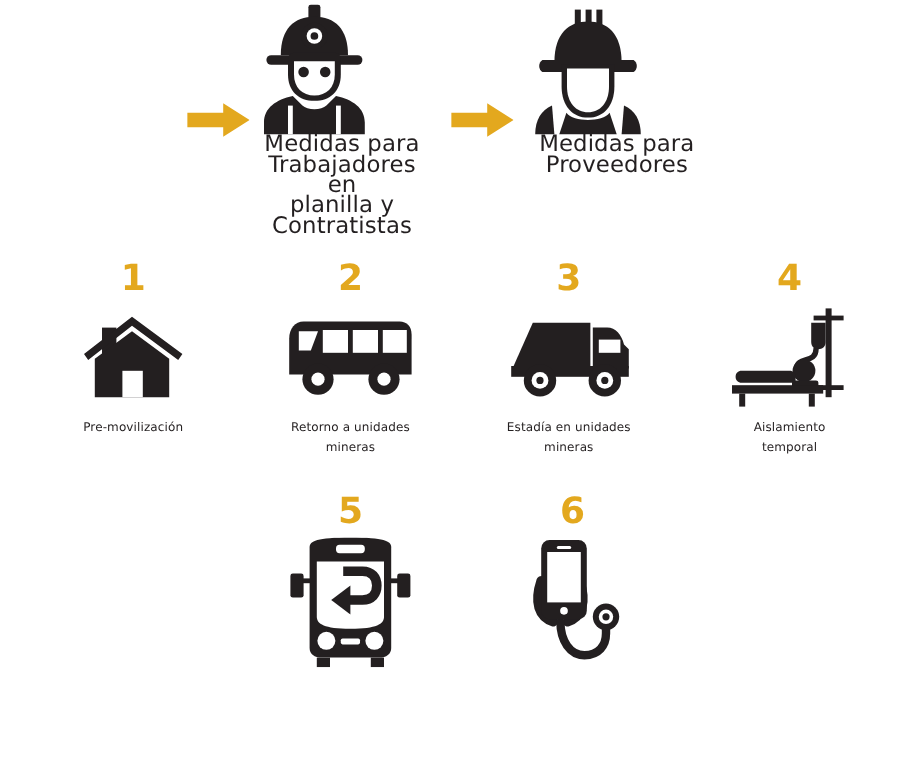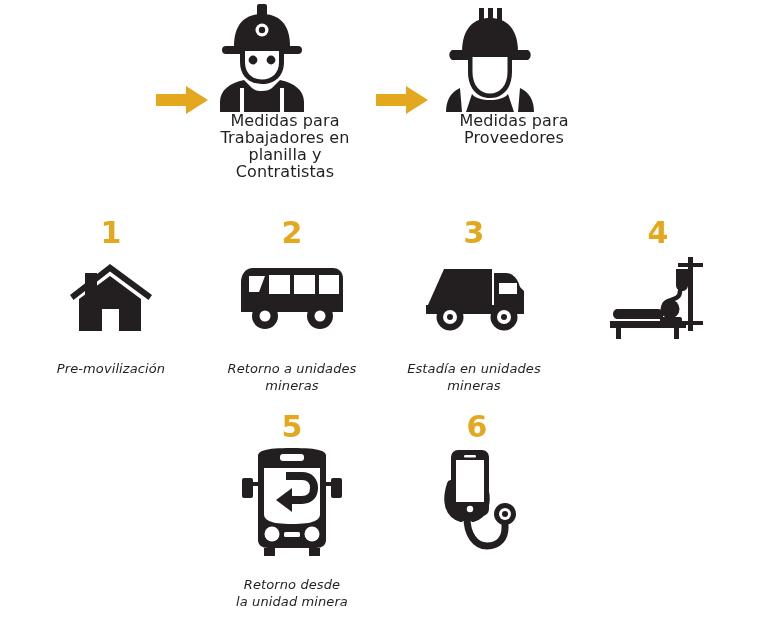--- a/index.html
+++ b/index.html
@@ -20,21 +20,21 @@
   #top-row { position: absolute; left: 0; top: 0; width: 767px; height: 195px; }
 
   .cat-group { position: absolute; text-align: center; }
 
   .cat-icon {
     display: block;
     margin: 0 auto;
   }
 
   .cat-label {
-    font-size: 16px;
+    font-size: 19px;
     line-height: 17px;
     color: #231f20;
     white-space: pre-line;
     text-align: center;
     letter-spacing: 0.1px;
   }
 
   .flow-arrow { position: absolute; }
 
   
@@ -50,27 +50,26 @@
     color: #e3a81e;
     margin: 0 0 6px 0;
   }
   .step-icon-wrap {
     height: 86px;
     display: flex;
     align-items: center;
     justify-content: center;
   }
   .step-label {
-    font-size: 13px;
+    font-size: 10px;
     line-height: 17px;
     color: #231f20;
     white-space: pre-line;
-    margin-top: 20px;
+    margin-top: 8px;
     letter-spacing: 0.1px;
-    font-style: italic;
   }
 
   svg { display: block; }
 </style>
 </head>
 <body>
 
 <div id="top-row">
 
   <div class="flow-arrow" style="left:156px; top:84px;">
@@ -240,20 +239,22 @@
 
         <path d="M10 54 H50 C53 54 55 56 55 60 L55 64 H10 C7 64 5 62 5 59 C5 56 7 54 10 54 Z"></path>
 
         <rect x="2" y="66" width="76" height="7"></rect>
 
         <rect x="8" y="73" width="5" height="11"></rect>
         <rect x="66" y="73" width="5" height="11"></rect>
       </g>
     </svg>
   </div>
+  <div class="step-label">Aislamiento
+temporal</div>
 </div>
 
 <div class="step" style="left:204px; top:412px; width:176px;">
   <div class="step-number">5</div>
   <div class="step-icon-wrap" style="height:108px;">
     <svg width="104" height="108" viewBox="0 0 104 108" aria-hidden="true">
       <g fill="#231f20">
 
         <rect x="2" y="30" width="11" height="20" rx="2"></rect>
         <rect x="91" y="30" width="11" height="20" rx="2"></rect>
@@ -272,22 +273,20 @@
 
         <circle cx="32" cy="86" r="7.5" fill="#ffffff"></circle>
         <circle cx="72" cy="86" r="7.5" fill="#ffffff"></circle>
         <rect x="44" y="84" width="16" height="5" rx="1.5" fill="#ffffff"></rect>
 
         <rect x="24" y="100" width="11" height="8"></rect>
         <rect x="69" y="100" width="11" height="8"></rect>
       </g>
     </svg>
   </div>
-  <div class="step-label">Retorno desde
-la unidad minera</div>
 </div>
 
 <div class="step" style="left:386px; top:412px; width:182px;">
   <div class="step-number">6</div>
   <div class="step-icon-wrap" style="height:108px;">
     <svg width="92" height="108" viewBox="0 0 92 108" aria-hidden="true">
       <g fill="none" stroke="#231f20">
 
         <path d="M20 36 C14 54 18 66 30 70" stroke-width="8" stroke-linecap="round"></path>
         <path d="M52 36 C58 54 54 66 42 70" stroke-width="8" stroke-linecap="round"></path>

